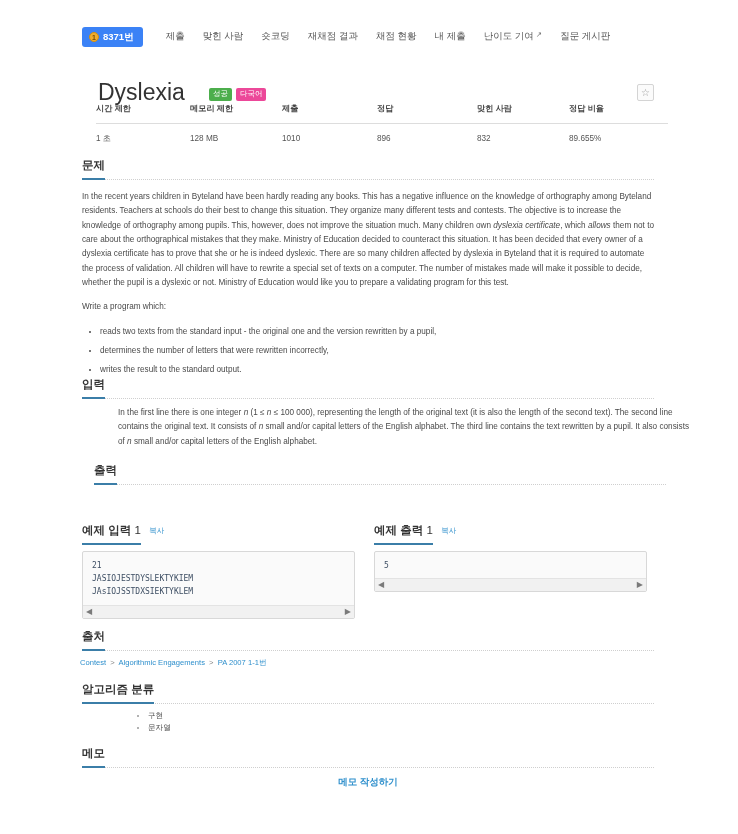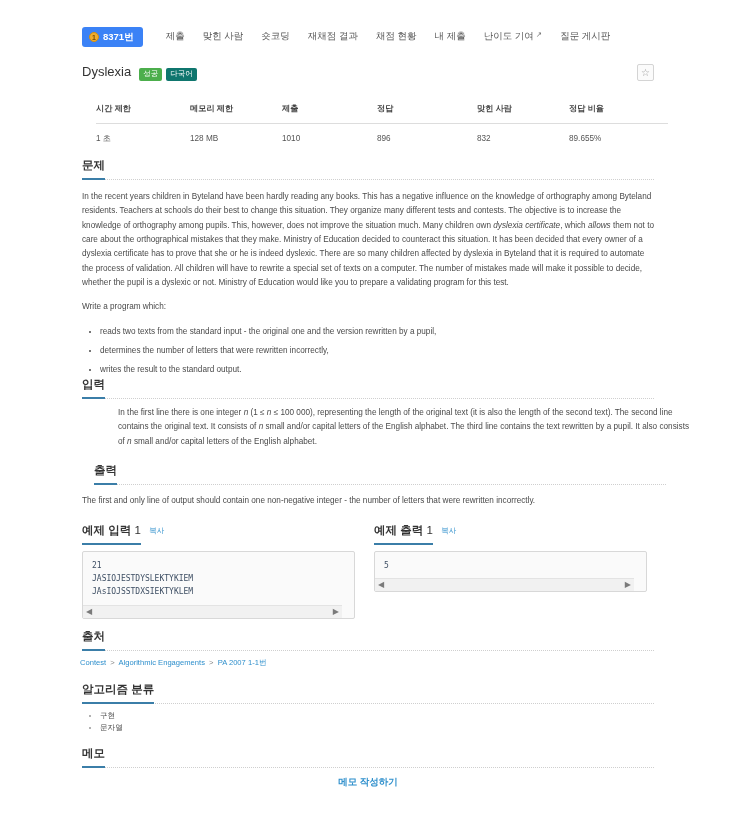--- a/index.html
+++ b/index.html
@@ -51,38 +51,38 @@
   }
   .ext-icon { font-size: 7.5px; color: #777; position: relative; top: -2px; }
 
   
   .title-row {
     position: absolute; left: 82px; top: 64px;
     width: 572px;
     display: flex; align-items: center;
   }
   .title-row h1 {
-    margin: 0;
-    font-size: 13px;
+    margin: 16px;
+    font-size: 23px;
     font-weight: normal;
     color: #333;
     line-height: 1.1;
   }
   .badges { display: flex; gap: 4px; margin-left: 8px; align-items: flex-start; position: relative; top: 2px;}
   .badge {
     font-size: 7.5px;
     color: #ffffff;
     padding: 2px 4px 3px;
     border-radius: 2px;
     line-height: 1;
     white-space: nowrap;
     font-weight: normal;
   }
   .badge.success { background: #4cae4c; }
-  .badge.lang { background: #0f766e; }
+  .badge.lang { background: #ec4899; }
   .star-btn {
     margin-left: auto;
     width: 17px; height: 17px;
     border: 1px solid #d4d4d4;
     border-radius: 2px;
     background: #fbfbfb;
     color: #9a9a9a;
     font-size: 10px;
     line-height: 15px;
     text-align: center;
@@ -173,21 +173,21 @@
     position: relative;
     top: -1px;
   }
 
   .sample-box {
     position: absolute;
     width: 273px;
     border: 1px solid #d8d8d8;
     background: #fafafa;
     border-radius: 2px;
-    padding: 7px 12px 0 0;
+    padding: 7px 0 0 0;
   }
   .sample-box pre {
     margin: 0;
     padding: 0 9px;
     font-family: "DejaVu Sans Mono", monospace;
     font-size: 8px;
     line-height: 1.65;
     color: #3d4e63;
     white-space: pre;
     overflow: hidden;
@@ -218,21 +218,21 @@
   
   .tag-list {
     position: absolute;
     left: 82px;
     width: 572px;
     margin: 0;
     padding-left: 18px;
     font-size: 7.6px;
     line-height: 1.55;
   }
-  .tag-list li { list-style: disc; color: #999; }
+  .tag-list li { list-style: disc; color: #999; margin-left: 48px; }
   .tag-list li a { color: #4a4a4a; text-decoration: none; }
 
   
   .memo-link {
     position: absolute;
     left: 82px;
     width: 572px;
     text-align: center;
     font-size: 9.5px;
     color: #2e8fcc;
@@ -332,23 +332,20 @@
 
   <div class="body-text" style="top:406px;margin-left:36px;">
     <p><span>In the first line there is one integer </span><i>n</i><span> (1 ≤ </span><i>n</i><span> ≤ 100 000), representing the length of the original text (it is also the length of the second text). The second line contains the original text. It consists of </span><i>n</i><span> small and/or capital letters of the English alphabet. The third line contains the text rewritten by a pupil. It also consists of </span><i>n</i><span> small and/or capital letters of the English alphabet.</span></p>
   </div>
 
   <div class="sec-head" style="top:460px;margin-left:12px;">
     <h2>출력</h2>
     <div class="sec-rule"></div>
   </div>
 
-  <div class="body-text" style="top:494px;">
-    <p>The first and only line of output should contain one non-negative integer - the number of letters that were rewritten incorrectly.</p>
-  </div>
 
   <div class="sample-head" style="left:82px; top:520px;">
     <h2>
       <span>예제 입력</span>
       <span class="num">1</span>
     </h2>
     <a class="copy-btn" href="#">복사</a>
   </div>
 
   <div class="sample-box" style="left:82px; top:551px;">

